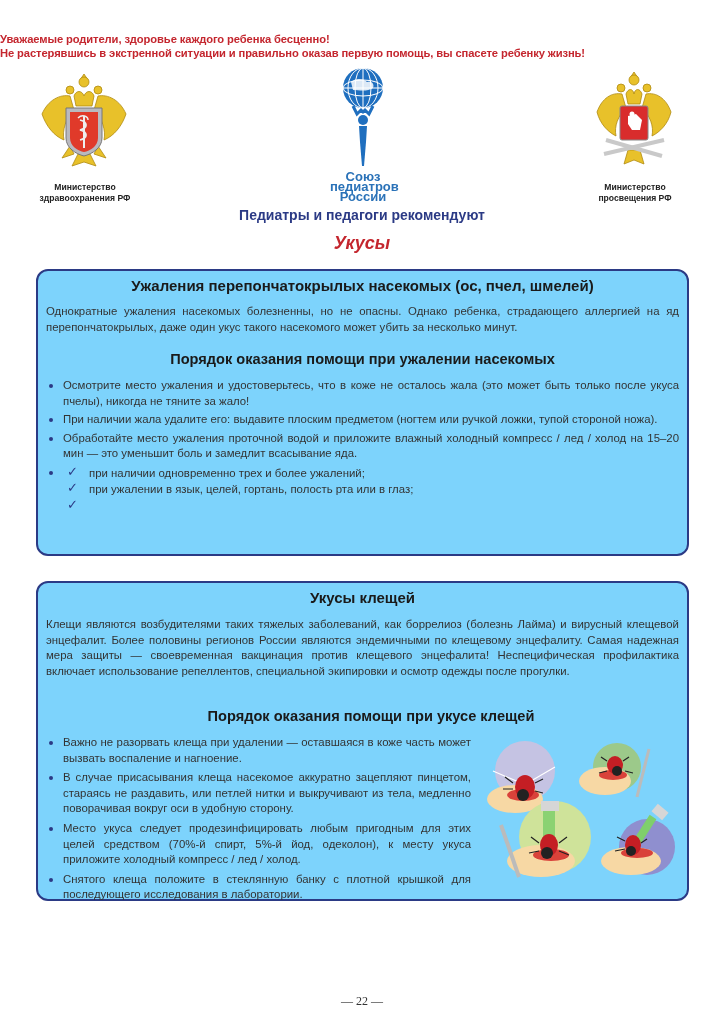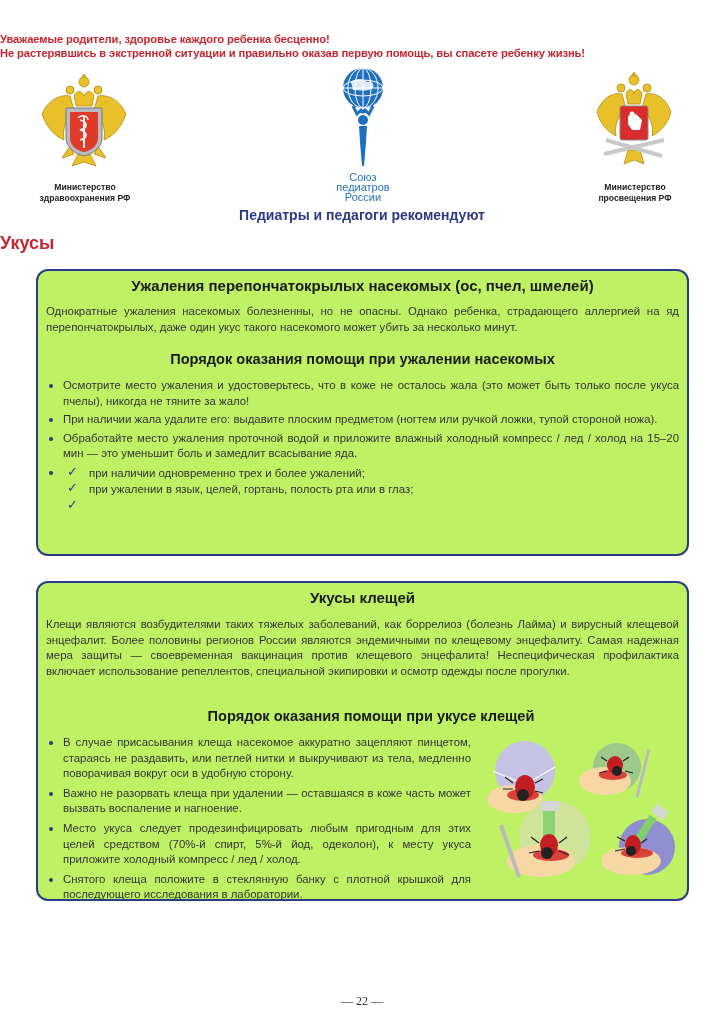--- a/index.html
+++ b/index.html
@@ -13,28 +13,28 @@
 
     .emblem { position: absolute; }
     #emblem-left { left: 40px; top: 66px; width: 88px; height: 110px; }
     #emblem-right { left: 596px; top: 66px; width: 76px; height: 108px; }
     #logo-center { left: 333px; top: 66px; width: 60px; height: 108px; }
 
     .min-label { position: absolute; text-align: center; font-weight: bold; font-size: 8.6px; line-height: 11px; color: #222; }
     #min-left { left: 14px; top: 182px; width: 142px; }
     #min-right { left: 580px; top: 182px; width: 110px; }
     #union-label { position: absolute; left: 330px; top: 172px; width: 66px; text-align: center;
-      font-weight: normal; font-size: 11px; line-height: 10px; color: #2a72b8; }
+      font-weight: bold; font-size: 13px; line-height: 10px; color: #2a72b8; }
 
     #recommend { position: absolute; left: 0; width: 724px; top: 207px; text-align: center;
       color: #2b3a85; font-weight: bold; font-size: 14px; }
-    #page-title { position: absolute; left: 0; width: 724px; top: 233px; text-align: left;
-      color: #c4262e; font-weight: bold; font-size: 18px; }
-
-    .box { position: absolute; left: 36px; width: 653px; border: 2.5px solid #2b3a85; border-radius: 12px; background: #bef264; }
+    #page-title { position: absolute; left: 0; width: 724px; top: 233px; text-align: center;
+      color: #c4262e; font-weight: bold; font-size: 18px; font-style: italic; }
+
+    .box { position: absolute; left: 36px; width: 653px; border: 2.5px solid #2b3a85; border-radius: 12px; background: #7dd3fc; }
     #box1 { top: 269px; height: 287px; }
     #box2 { top: 581px; height: 320px; padding-left: 31px; }
 
     .box-title { text-align: center; font-weight: bold; color: #1a1a1a; font-size: 15px; }
     .sub-title { text-align: center; font-weight: bold; color: #1a1a1a; font-size: 14.6px; }
     .para { font-size: 11.4px; line-height: 15.6px; color: #333; text-align: justify; }
 
     #b1-title { position: absolute; left: 0; right: 0; top: 6px; }
     #b1-intro { position: absolute; left: 8px; right: 8px; top: 33px; }
     #b1-sub { position: absolute; left: 0; right: 0; top: 80px; }
@@ -170,25 +170,25 @@
   </ul>
 </section>
 
 <section id="box2" class="box">
   <div id="b2-title" class="box-title">Укусы клещей</div>
   <div id="b2-intro" class="para">Клещи являются возбудителями таких тяжелых заболеваний, как боррелиоз (болезнь Лайма) и вирусный клещевой энцефалит. Более половины регионов России являются эндемичными по клещевому энцефалиту. Самая надежная мера защиты — своевременная вакцинация против клещевого энцефалита! Неспецифическая профилактика включает использование репеллентов, специальной экипировки и осмотр одежды после прогулки.</div>
   <div id="b2-sub" class="sub-title">Порядок оказания помощи при укусе клещей</div>
   <ul id="b2-list">
     <li class="bullet-item">
       <span class="bullet-dot"></span>
+      <span>Важно не разорвать клеща при удалении — оставшаяся в коже часть может вызвать воспаление и нагноение.</span>
+    </li>
+    <li class="bullet-item">
+      <span class="bullet-dot"></span>
       <span>В случае присасывания клеща насекомое аккуратно зацепляют пинцетом, стараясь не раздавить, или петлей нитки и выкручивают из тела, медленно поворачивая вокруг оси в удобную сторону.</span>
-    </li>
-    <li class="bullet-item">
-      <span class="bullet-dot"></span>
-      <span>Важно не разорвать клеща при удалении — оставшаяся в коже часть может вызвать воспаление и нагноение.</span>
     </li>
     <li class="bullet-item">
       <span class="bullet-dot"></span>
       <span>Место укуса следует продезинфицировать любым пригодным для этих целей средством (70%-й спирт, 5%-й йод, одеколон), к месту укуса приложите холодный компресс / лед / холод.</span>
     </li>
     <li class="bullet-item">
       <span class="bullet-dot"></span>
       <span>Снятого клеща положите в стеклянную банку с плотной крышкой для последующего исследования в лаборатории.</span>
     </li>
   </ul>

